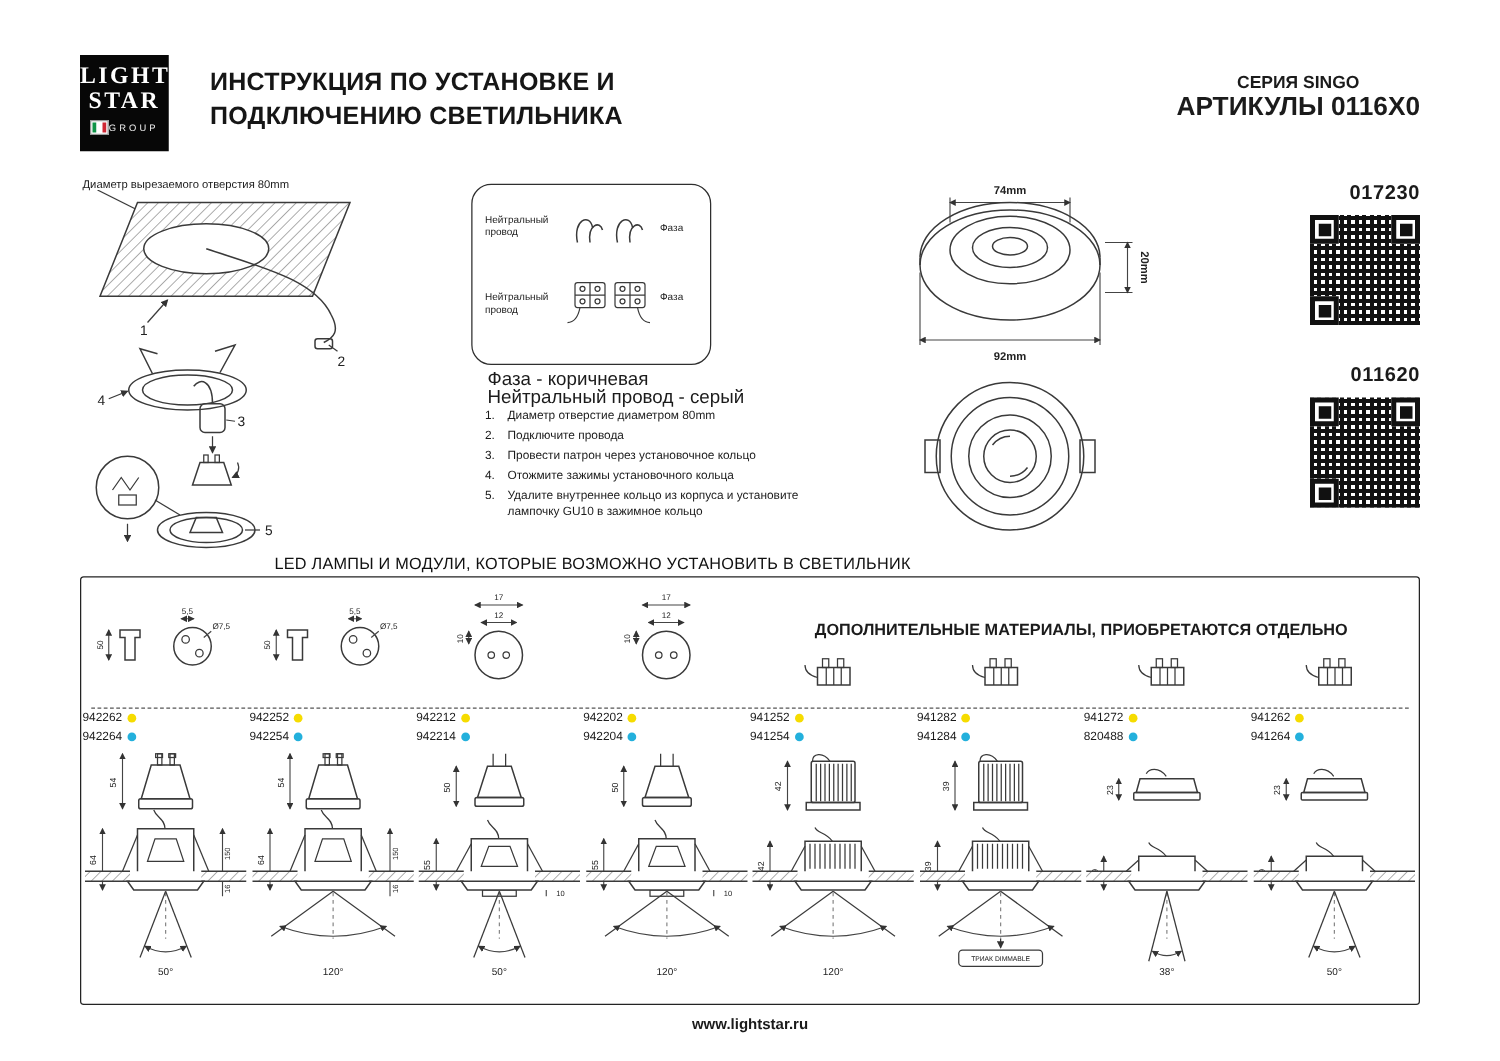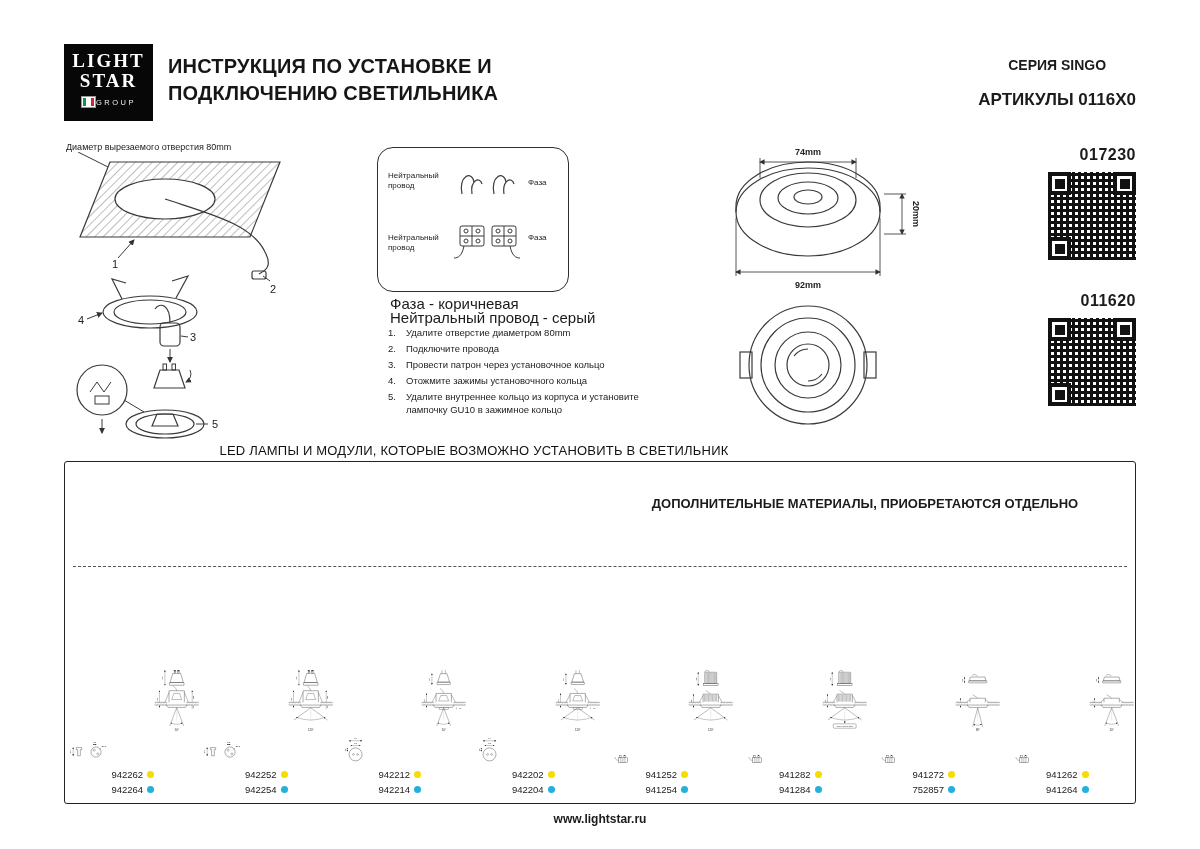--- a/index.html
+++ b/index.html
@@ -8,31 +8,31 @@
   .abs{position:absolute}
   svg{display:block}
   svg text{font-family:"Liberation Sans",sans-serif;fill:#222}
   .st{fill:none;stroke:#3a3a3a;stroke-width:1.2}
   .stt{fill:none;stroke:#3a3a3a;stroke-width:1}
   .dim{fill:none;stroke:#444;stroke-width:0.9}
   .t55{font-size:5.4px}.t6{font-size:6px}.t65{font-size:6.5px}.t7{font-size:7px}.t8{font-size:8px}
   .t9{font-size:9px}.t11{font-size:11px}
   .b{font-weight:bold}
   
-  .logo{left:64px;top:44px;width:89px;height:77px;background:#070707;color:#fff;text-align:center;padding-top:7px;box-sizing:border-box}
+  .logo{left:64px;top:44px;width:71px;height:77px;background:#070707;color:#fff;text-align:center;padding-top:7px;box-sizing:border-box}
   .logo .lw{font-family:"Liberation Serif",serif;font-weight:bold;font-size:19px;line-height:20px;letter-spacing:2px}
   .logo .bottom{display:flex;align-items:center;justify-content:center;gap:0;margin-top:5px}
   .logo .flag{display:flex;gap:1px;border:1px solid #999;padding:1px;background:#fff}
   .logo .flag i{display:block;width:3px;height:8px}
   .flag .fg{background:#0f9347}.flag .fw{background:#fff}.flag .fr{background:#cf2734}
   .logo .grp{font-size:7.5px;letter-spacing:2.5px;color:#eee}
   .main-title{left:168px;top:53px;font-size:20px;font-weight:bold;line-height:27px;color:#161616;letter-spacing:0.2px}
   .series-block{right:64px;top:57px;text-align:center}
   .series-line1{font-size:14px;font-weight:bold}
-  .series-line2{font-size:17px;font-weight:bold;margin-top:17px}
+  .series-line2{font-size:21px;font-weight:bold;margin-top:1px}
   
   .hole-label{left:66px;top:142px;font-size:9px}
   .wirebox{left:377px;top:147px;width:190px;height:143px;border:1.6px solid #2e2e2e;border-radius:16px}
   .wire-notes{left:390px;top:297px;font-size:15px;line-height:13.5px}
   .steps{left:388px;top:327px;width:304px}
   .step{display:flex;font-size:9.5px;line-height:12.5px;margin-bottom:3.5px}
   .step .num{width:18px;flex:none}
   .step .txt{width:276px}
   
   .pcode{width:96px;text-align:right;font-size:16px;font-weight:bold;letter-spacing:0.5px}
@@ -41,21 +41,21 @@
                        repeating-linear-gradient(90deg,#111 0 3px,#fff 3px 6px)}
   .qr .f{position:absolute;width:23px;height:23px;background:#fff;border:4.5px solid #111;box-sizing:border-box}
   .qr .f::after{content:"";position:absolute;inset:2.5px;background:#111}
   .f.tl{top:0;left:0}.f.tr{top:0;right:0}.f.bl{bottom:0;left:0}
   
   .led-title{left:0;top:443px;width:948px;text-align:center;font-size:13px;letter-spacing:0.2px;color:#111}
   .lamp-box{left:64px;top:461px;width:1072px;height:343px;border:1.6px solid #232323;border-radius:3px;box-sizing:border-box}
   .add-title{position:absolute;left:536px;top:34px;width:528px;text-align:center;font-size:13px;font-weight:bold}
   .dashline{position:absolute;left:8px;right:8px;top:104px;border-top:1.6px dashed #555}
   .cols{position:absolute;left:1px;top:2px;right:1px;bottom:2px;display:flex}
-  .lampcol{flex:1 1 0;display:flex;align-items:flex-end;min-width:0}
+  .lampcol{flex:1 1 0;display:flex;flex-direction:column;align-items:flex-start;min-width:0}
   .codes{height:34px;margin-top:3px}
   .code-row{display:flex;align-items:center;justify-content:center;gap:4px;height:15px}
   .code{font-size:9.5px}
   .dot{width:7px;height:7px;border-radius:50%}
   .footer{left:0;top:812px;width:1200px;text-align:center;font-size:12px;font-weight:bold}
 </style>
 </head>
 <body>
 
 <svg width="0" height="0" style="position:absolute" aria-hidden="true">
@@ -167,21 +167,21 @@
   </div>
 
   <div class="abs wire-notes">
     <div>Фаза - коричневая</div>
     <div>Нейтральный провод - серый</div>
   </div>
 
   <div class="abs steps">
     <div class="step">
         <span class="num">1.</span>
-        <span class="txt">Удалите отверстие диаметром 80mm</span>
+        <span class="txt">Диаметр отверстие диаметром 80mm</span>
       </div>
     <div class="step">
         <span class="num">2.</span>
         <span class="txt">Подключите провода</span>
       </div>
     <div class="step">
         <span class="num">3.</span>
         <span class="txt">Провести патрон через установочное кольцо</span>
       </div>
     <div class="step">
@@ -738,21 +738,21 @@
         <rect class="stt" x="58" y="63" width="5" height="7"></rect>
         <rect class="stt" x="70" y="63" width="5" height="7"></rect>
       </g>
     </svg>
     <div class="codes">
       <div class="code-row">
         <span class="code">941272</span>
         <span class="dot dot-y" style="background: rgb(246, 220, 0);"></span>
       </div>
       <div class="code-row">
-        <span class="code">752857</span>
+        <span class="code">820488</span>
         <span class="dot dot-c" style="background: rgb(35, 176, 220);"></span>
       </div>
     </div>
     <svg class="bot-svg" width="133" height="196" viewBox="0 0 133 196">
 
       <g>
         <path class="stt" d="M66,20 C60,12 52,14 50,18"></path>
         <path class="st" d="M45,22 L88,22 L91,33 L42,33 z"></path>
         <rect class="st" x="40" y="33" width="53" height="6" rx="1"></rect>
         <line class="dim" x1="28" y1="22" x2="28" y2="39" marker-start="url(#ah)" marker-end="url(#ah)"></line>

